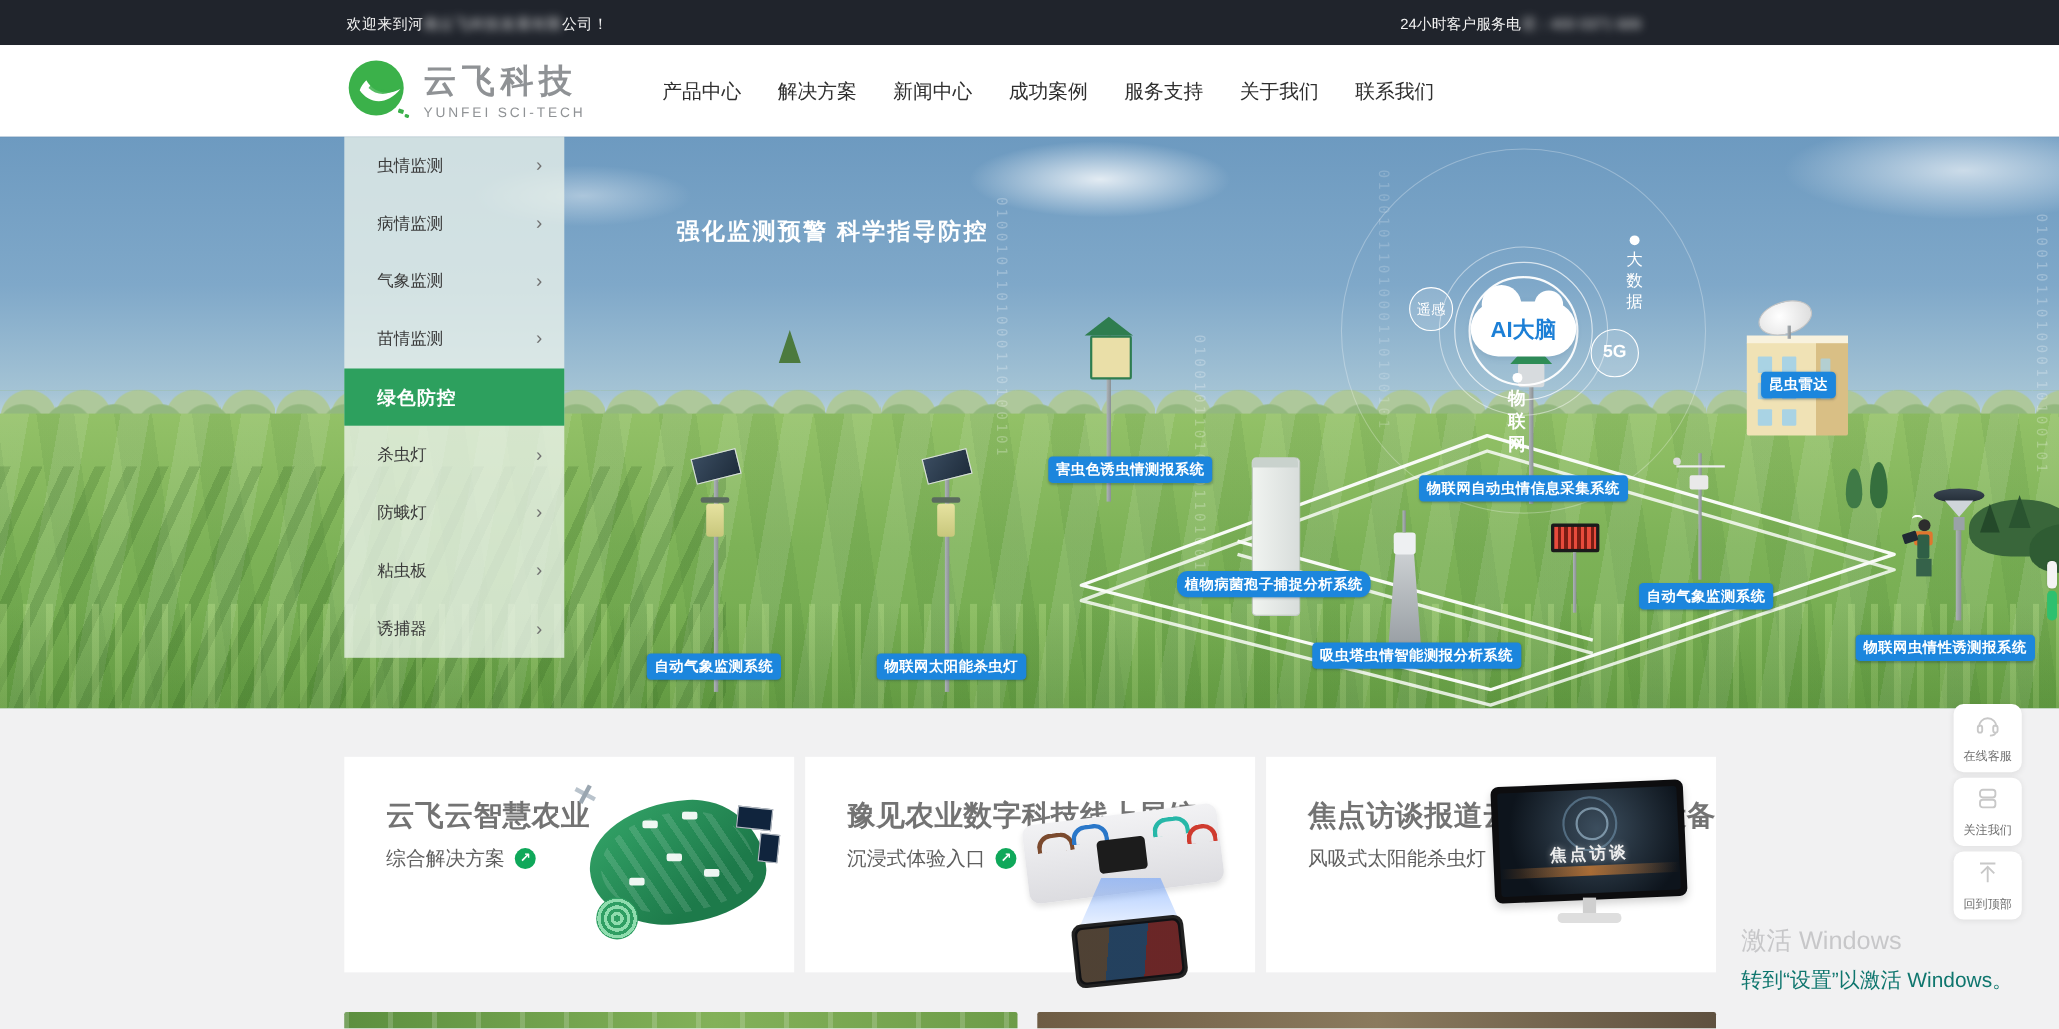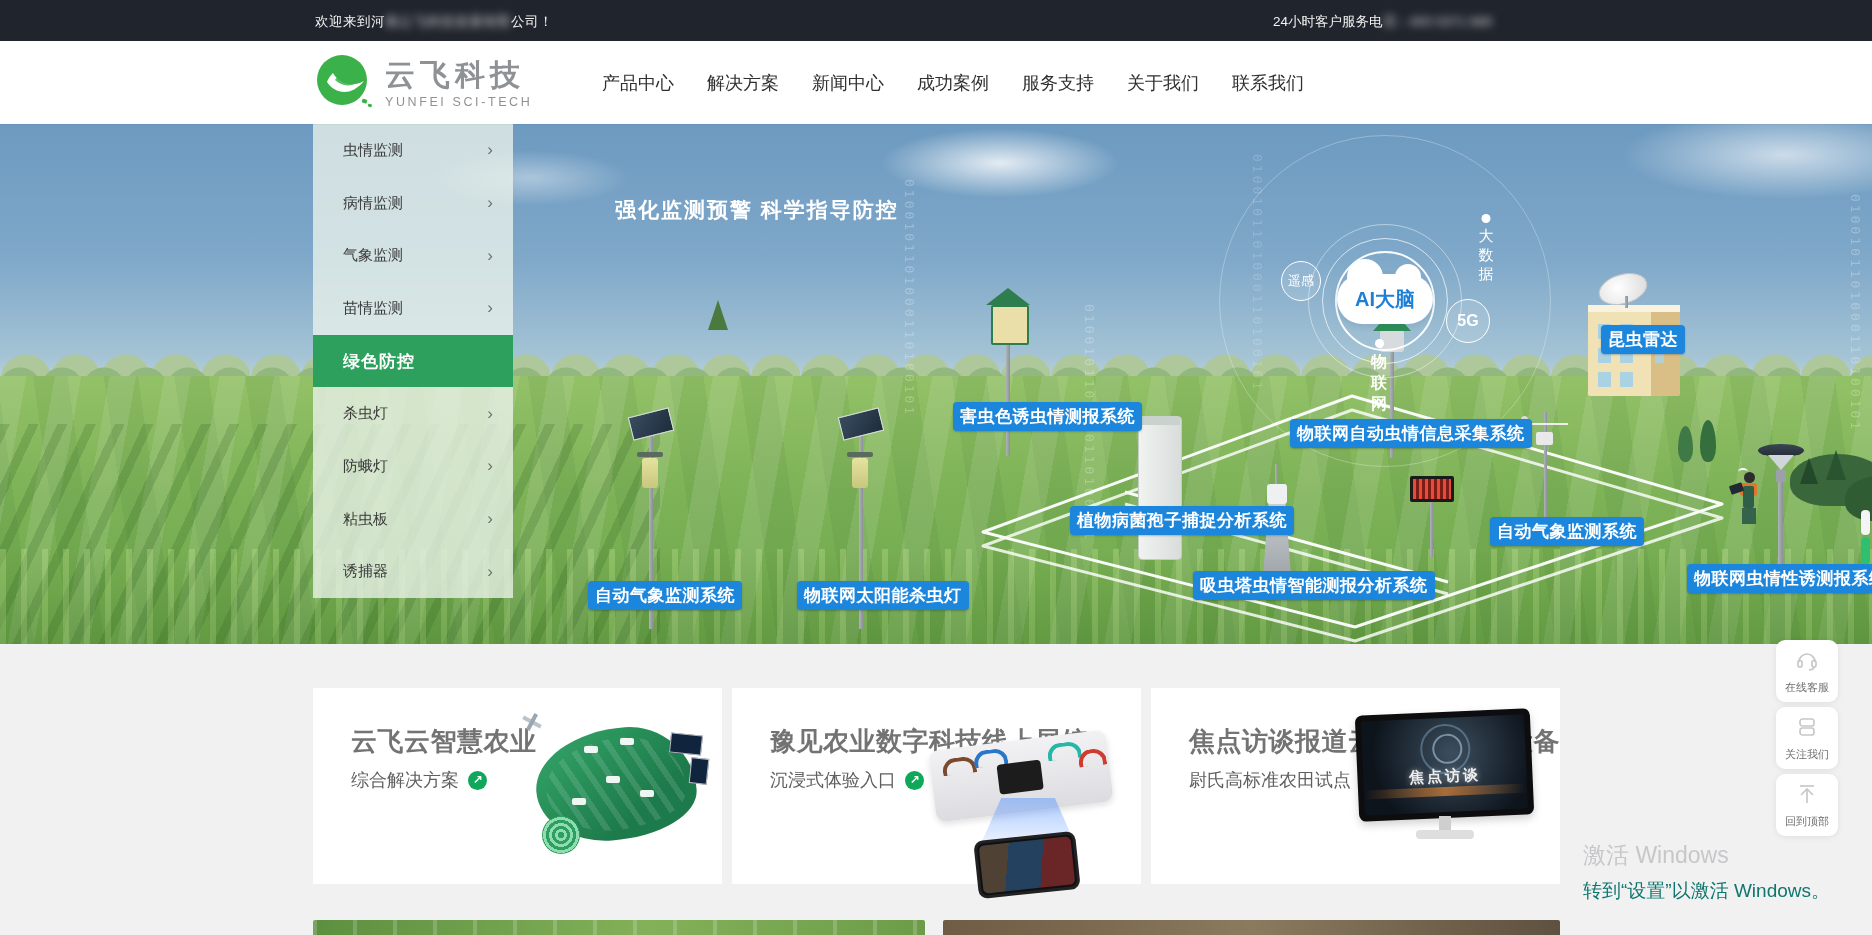--- a/index.html
+++ b/index.html
@@ -82,23 +82,23 @@
         transform:translate(-50%,-50%);}
   .n-remote{left:-84px;top:-20px;width:38px;height:38px;font-size:13px;}
   .n-5g{left:83px;top:20px;width:42px;height:42px;font-size:16px;font-weight:700;}
   .satnode{position:absolute;color:#fff;font-size:15px;transform:translate(-50%,-50%);display:flex;
            flex-direction:column;align-items:center;gap:4px;}
   .nodedot{width:9px;height:9px;background:#fff;border-radius:50%;}
   .bigdata{left:101px;top:-52px;}
   .iot{left:-6px;top:76px;font-weight:700;font-size:16px;}
 
   
-  .tag{position:absolute;background:#1c86dd;color:#fff;font-size:17px;font-weight:700;
+  .tag{position:absolute;background:#1c86dd;color:#fff;font-size:13px;font-weight:700;
        padding:3px 7px;border-radius:4px;white-space:nowrap;z-index:6;
-       box-shadow:0 1px 2px rgba(0,30,60,.25);letter-spacing:.5px;}
+       box-shadow:0 1px 2px rgba(0,30,60,.25);letter-spacing:.5px;margin-top:13px;}
 
   
   .dev{position:absolute;}
   .pole{position:absolute;background:linear-gradient(90deg,#aeb4b8,#8a9094);}
   .panel{position:absolute;background:linear-gradient(135deg,#3a4c60,#1e2c3b);border:1px solid #d9dde0;}
   .lampbody{position:absolute;background:linear-gradient(180deg,#e6e2a0,#c8c77c);border-radius:3px;}
   .tri{position:absolute;width:0;height:0;}
   .win{position:absolute;background:#a9d3e4;width:13px;height:15px;border-radius:1px;}
 
   
@@ -352,21 +352,21 @@
     <div class="abs" style="left:1790px;top:330px;width:95px;height:52px;background:#39663a;border-radius:50% 50% 40% 40%;"></div>
     <div class="abs" style="left:1845px;top:352px;width:70px;height:45px;background:#2f5c33;border-radius:50% 50% 40% 40%;"></div>
     <div class="tri" style="left:1800px;top:334px;border-left:9px solid transparent;border-right:9px solid transparent;border-bottom:26px solid #24492a;"></div>
     <div class="tri" style="left:1826px;top:326px;border-left:10px solid transparent;border-right:10px solid transparent;border-bottom:30px solid #2a5430;"></div>
     <div class="tri" style="left:708px;top:176px;border-left:10px solid transparent;border-right:10px solid transparent;border-bottom:30px solid #4c7a3e;"></div>
   </div>
 
   <div class="tag" style="left:1601px;top:201px;">昆虫雷达</div>
   <div class="tag" style="left:953px;top:278px;">害虫色诱虫情测报系统</div>
   <div class="tag" style="left:1290px;top:295px;">物联网自动虫情信息采集系统</div>
-  <div class="tag" style="left:1070px;top:382px;">植物病菌孢子捕捉分析系统</div>
+  <div class="tag" style="left:1070px;top:382px;border-radius:10px;">植物病菌孢子捕捉分析系统</div>
   <div class="tag" style="left:1490px;top:393px;">自动气象监测系统</div>
   <div class="tag" style="left:1193px;top:447px;">吸虫塔虫情智能测报分析系统</div>
   <div class="tag" style="left:1687px;top:440px;">物联网虫情性诱测报系统</div>
   <div class="tag" style="left:588px;top:457px;">自动气象监测系统</div>
   <div class="tag" style="left:797px;top:457px;">物联网太阳能杀虫灯</div>
 </div>
 
 <div class="menu">
   <div class="mi">
     <span class="mi-l">虫情监测</span>
@@ -440,21 +440,21 @@
       <div class="traycenter"></div>
     </div>
     <div class="beam" style="left:48px;top:58px;"></div>
     <div class="phone" style="left:44px;top:96px;"></div>
   </div>
 </div>
 
 <div class="card c3">
   <div class="card-title">焦点访谈报道云飞数字植保设备</div>
   <div class="card-sub">
-    <span>尉氏高标准农田试点</span>
+    <span>风吸式太阳能杀虫灯</span>
     <span class="go">↗</span>
   </div>
   <div class="ill" style="right:18px;top:24px;width:185px;height:160px;">
     <div class="monitor">
       <div class="screen">
         <span class="glow" style="left:58px;top:6px;width:46px;height:46px;"></span>
         <span class="glow" style="left:70px;top:16px;width:26px;height:26px;border-color:rgba(170,200,220,.6);"></span>
         <div class="streak"></div>
         <div class="stext">焦点访谈</div>
       </div>

